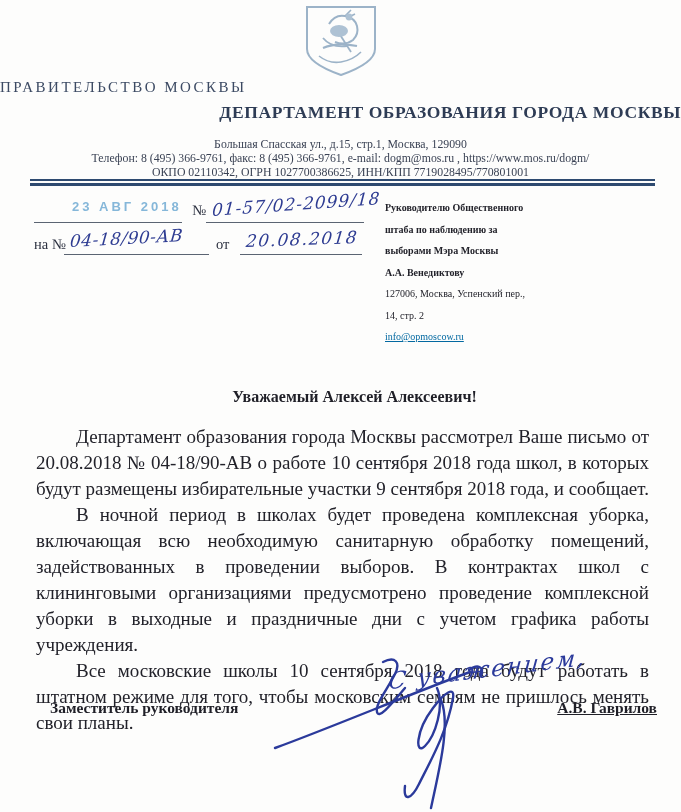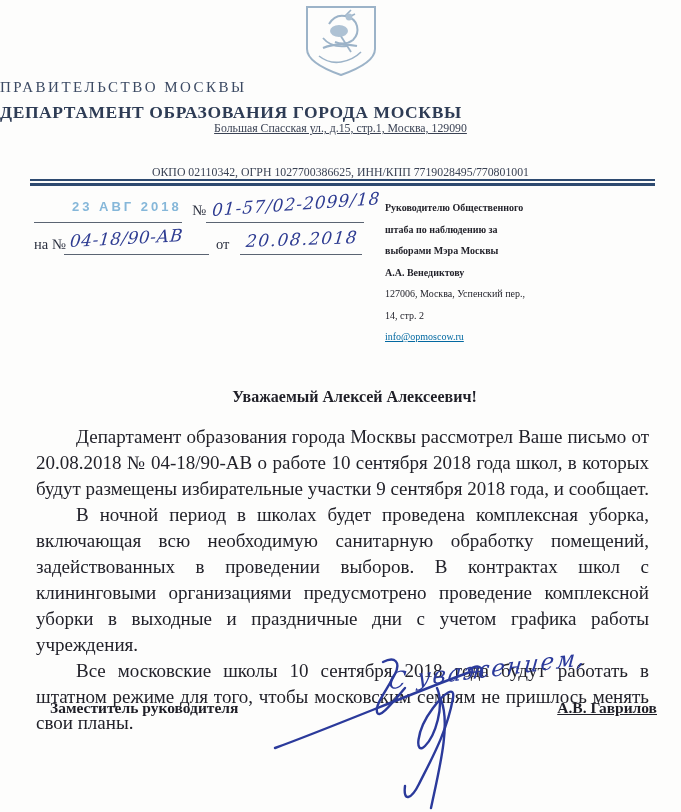--- a/index.html
+++ b/index.html
@@ -14,25 +14,25 @@
   }
   
   .emblem{position:absolute;left:293px;top:4px;width:96px;height:74px;}
   .gov-line{
     position:absolute;top:79px;left:0;width:100%;
     text-align:left;font-size:15px;letter-spacing:2.5px;
     color:#3c4a63;
   }
   .dept-line{
     position:absolute;top:102px;left:0;width:100%;
-    text-align:left;font-size:17.5px;font-weight:bold;letter-spacing:0.6px;
+    text-align:right;font-size:17.5px;font-weight:bold;letter-spacing:0.6px;
     color:#2e3c55;
   }
   .addr{position:absolute;left:0;width:100%;text-align:center;font-size:11.8px;color:#3a4254;}
-  .addr1{top:121px;text-decoration:underline;}
+  .addr1{top:137px;}
   .addr2{top:151px;}
   .addr3{top:165px;}
   .rule{position:absolute;left:30px;top:179px;width:625px;height:7px;}
   .rule .r1{height:2px;background:#2e4a70;}
   .rule .r2{height:2px;background:transparent;}
   .rule .r3{height:3px;background:#2e4a70;}
   
   .ref{position:absolute;left:34px;top:194px;width:330px;font-size:14px;color:#2c3140;}
   .stamp{
     position:absolute;left:38px;top:5px;
@@ -101,20 +101,21 @@
     </g>
     <g fill="#aec2d4">
       <circle cx="56" cy="13" r="3.4"></circle>
       <ellipse cx="46" cy="27" rx="9" ry="6"></ellipse>
     </g>
   </svg>
 
   <div class="gov-line">ПРАВИТЕЛЬСТВО МОСКВЫ</div>
   <div class="dept-line">ДЕПАРТАМЕНТ ОБРАЗОВАНИЯ ГОРОДА МОСКВЫ</div>
   <div class="addr addr1">Большая Спасская ул., д.15, стр.1,  Москва, 129090</div>
+  <div class="addr addr2">Телефон: 8 (495) 366-9761, факс: 8 (495) 366-9761, e-mail: dogm@mos.ru , https://www.mos.ru/dogm/</div>
   <div class="addr addr3">ОКПО 02110342, ОГРН 1027700386625, ИНН/КПП 7719028495/770801001</div>
   <div class="rule">
     <div class="r1"></div>
       <div class="r2"></div>
       <div class="r3"></div>
   </div>
 
   <div class="ref">
     <span class="stamp">23 АВГ 2018</span>
     <span class="ref-no-label">№</span>

